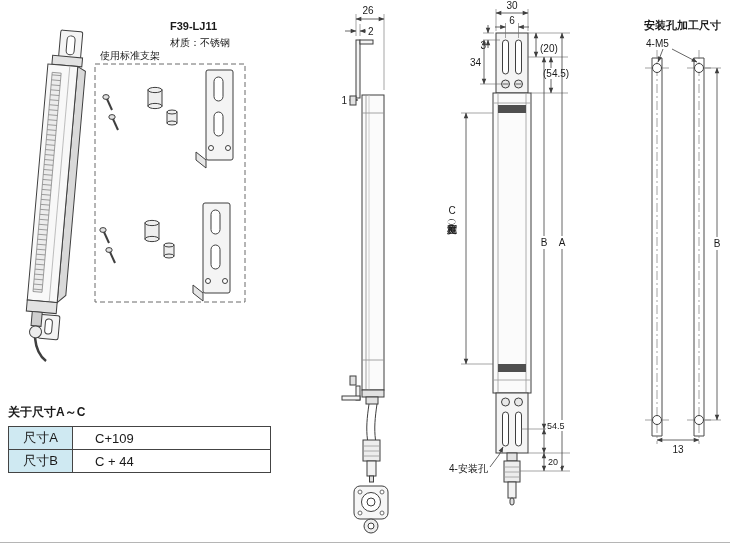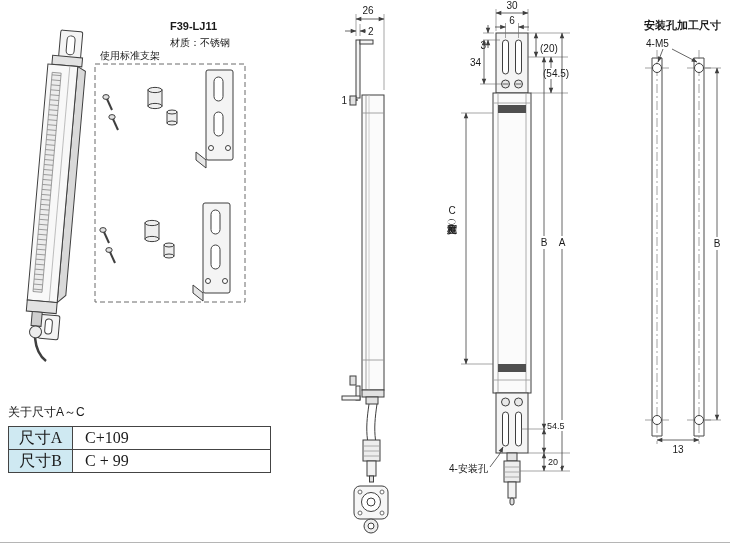--- a/index.html
+++ b/index.html
@@ -13,25 +13,25 @@
   .t10  { font-size:10px; }
   .t9   { font-size:9px; }
   .t11b { font-size:11px; font-weight:bold; }
   .ln   { stroke:#3f3f3f; stroke-width:1; fill:none; }
   .fillA{ fill:#f4f4f4; stroke:#3f3f3f; }
   .fillB{ fill:#e2e2e2; stroke:#3f3f3f; }
   .dim  { stroke:#3f3f3f; stroke-width:0.8; fill:none; }
   .ext  { stroke:#6a6a6a; stroke-width:0.6; fill:none; }
   .cl   { stroke:#7a7a7a; stroke-width:0.7; fill:none; stroke-dasharray:9 3 2 3; }
   #size-table { position:absolute; left:8px; top:404px; }
-  #size-table .tbl-title { font-weight:normal; font-size:12px; margin-bottom:5px; }
-  #size-table table { border-collapse:collapse; font-size:16px;font-family:Liberation Serif, serif; }
+  #size-table .tbl-title { font-weight:bold; font-size:12px; margin-bottom:5px; }
+  #size-table table { border-collapse:collapse; font-size:13px; }
   #size-table td { border:1px solid #444; height:23px; }
   #size-table td.hd  { background:#cfe9f2; width:64px; text-align:center; }
-  #size-table td.val { width:198px; padding-left:12px; }
+  #size-table td.val { width:198px; padding-left:22px; }
   #page-bottom-rule { position:absolute; left:0; bottom:2px; width:100%; height:1px; background:#b5b5b5; }
 </style>
 </head>
 <body>
 
 <div id="page">
 
 <svg width="730" height="545" viewBox="0 0 730 545">
   <defs>
     <marker id="arr" viewBox="0 0 10 10" refX="9.5" refY="5" markerWidth="9" markerHeight="7" orient="auto-start-reverse">
@@ -274,21 +274,21 @@
 <div id="size-table">
   <div class="tbl-title">关于尺寸A～C</div>
   <table>
     <tbody>
       <tr>
         <td class="hd">尺寸A</td>
         <td class="val">C+109</td>
       </tr>
       <tr>
         <td class="hd">尺寸B</td>
-        <td class="val">C + 99</td>
+        <td class="val">C + 44</td>
       </tr>
     </tbody>
   </table>
 </div>
 
 <div id="page-bottom-rule"></div>
 
 </div>
 
 </body></html>

